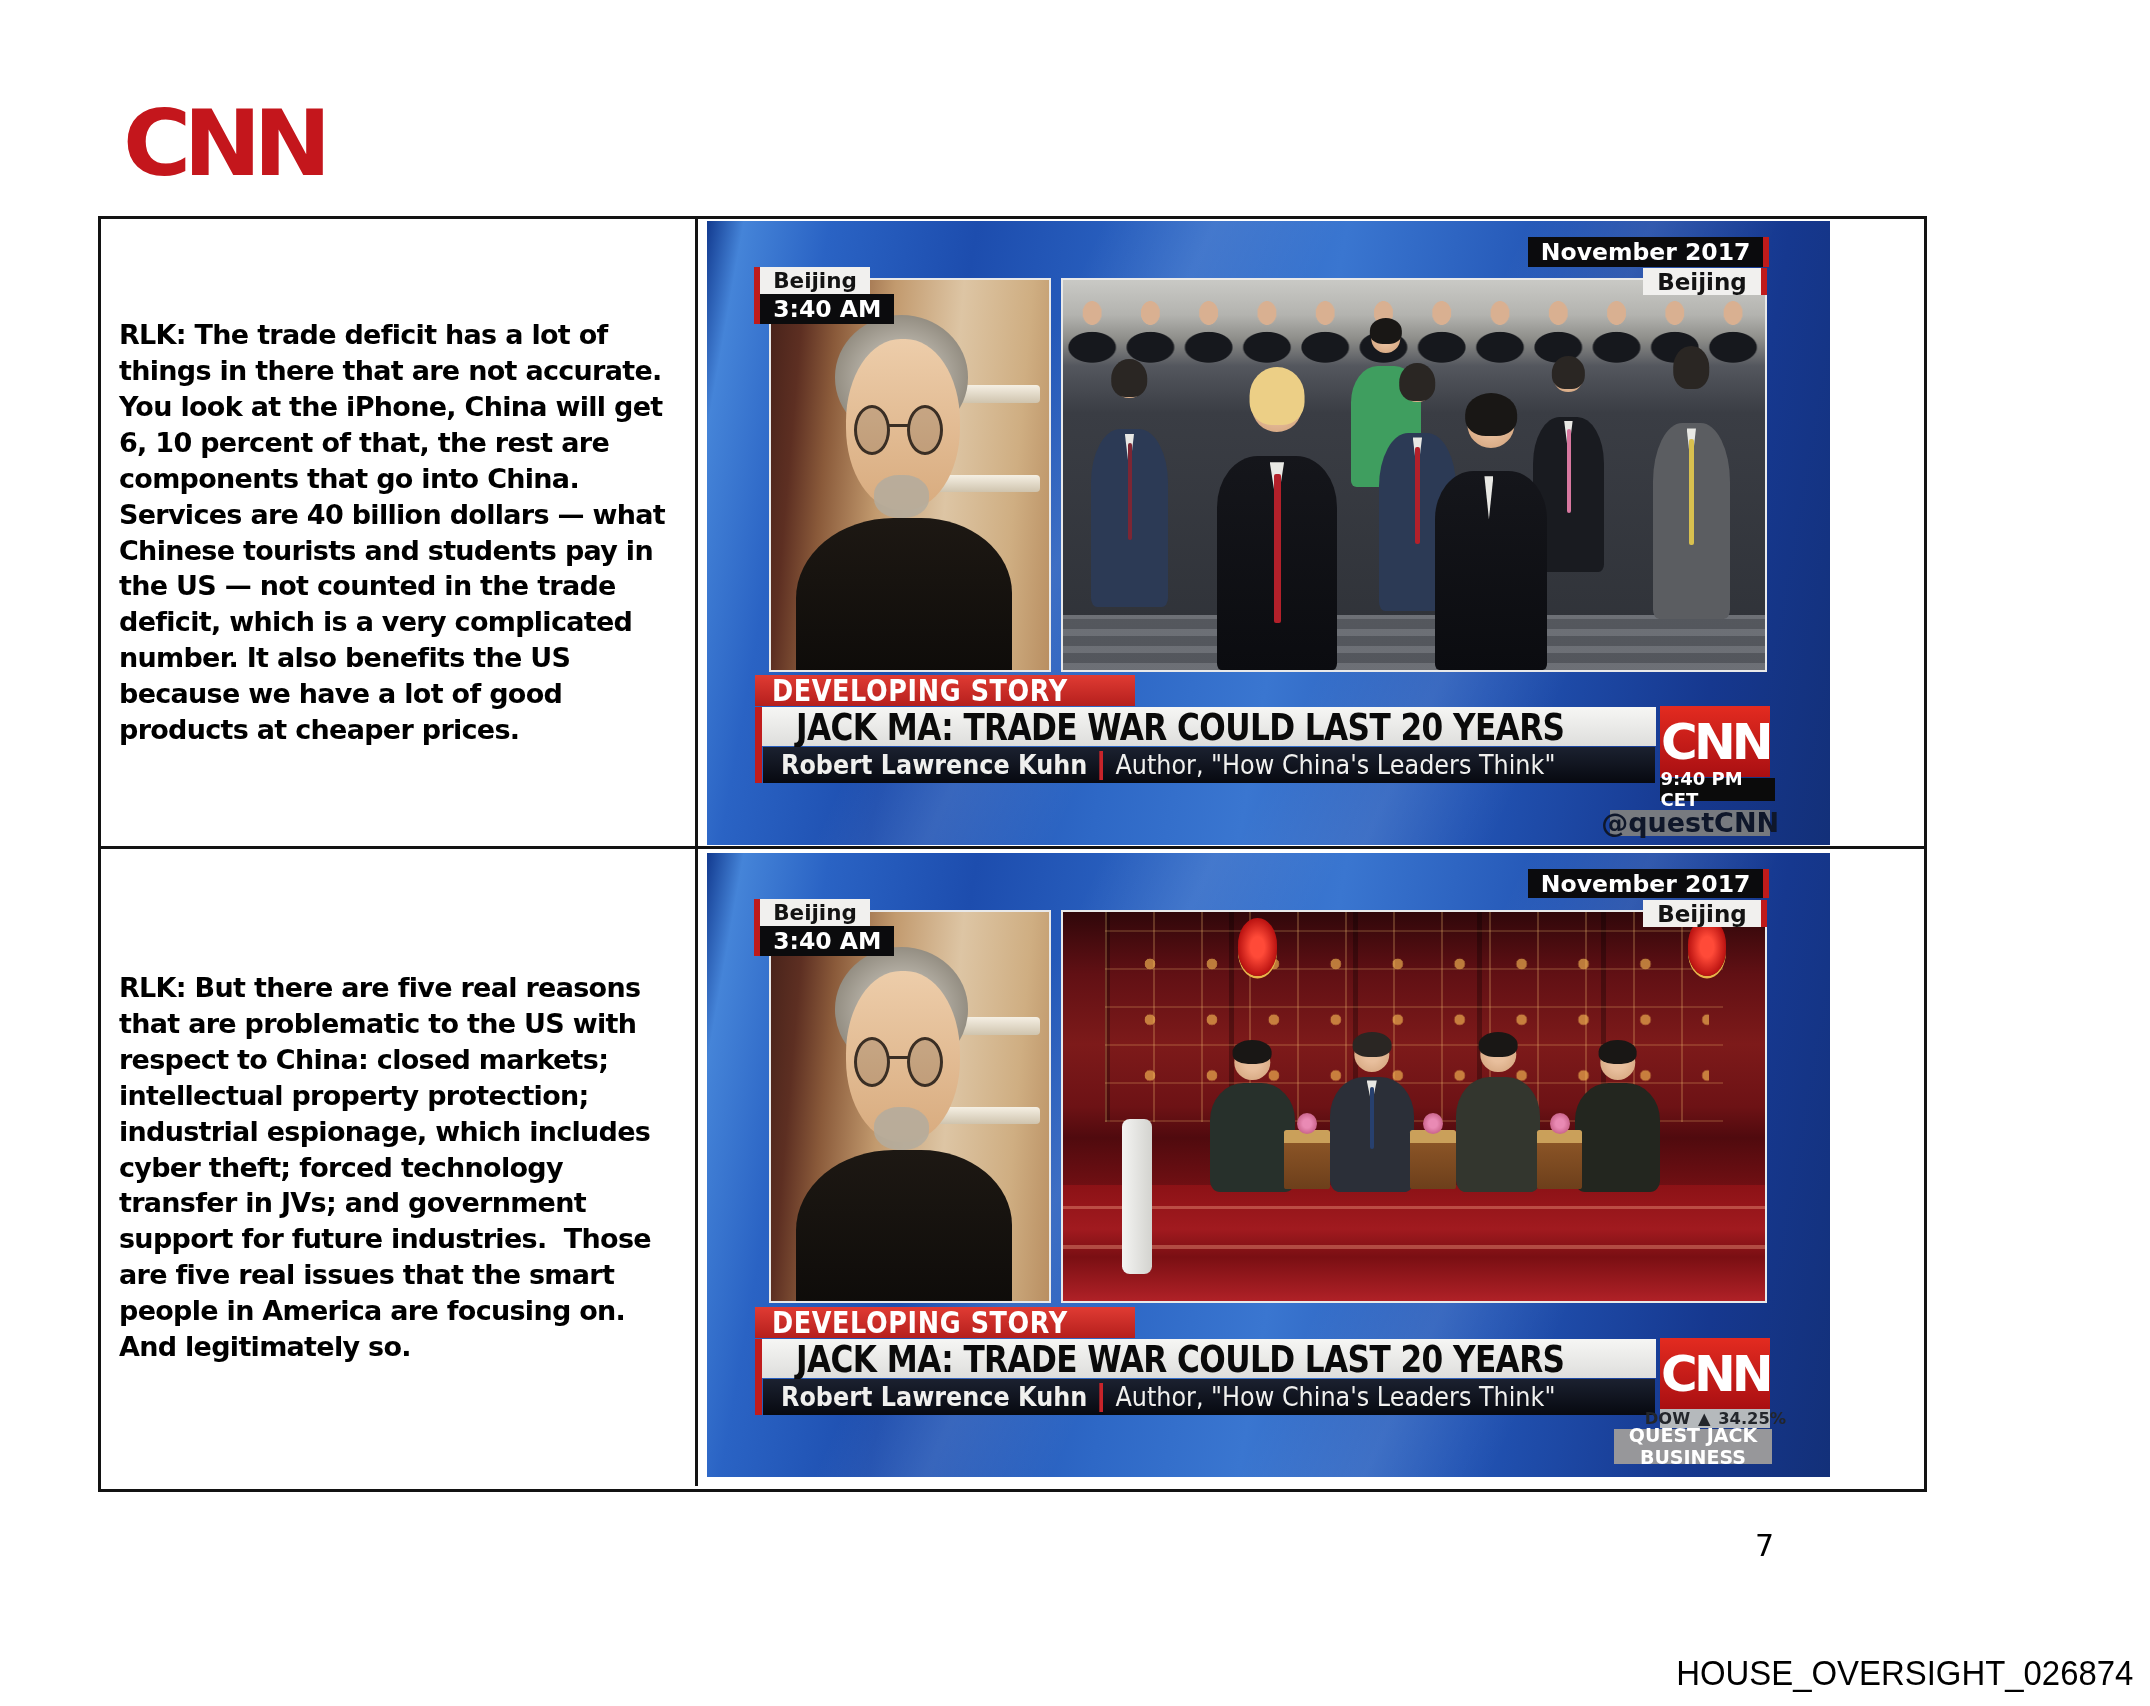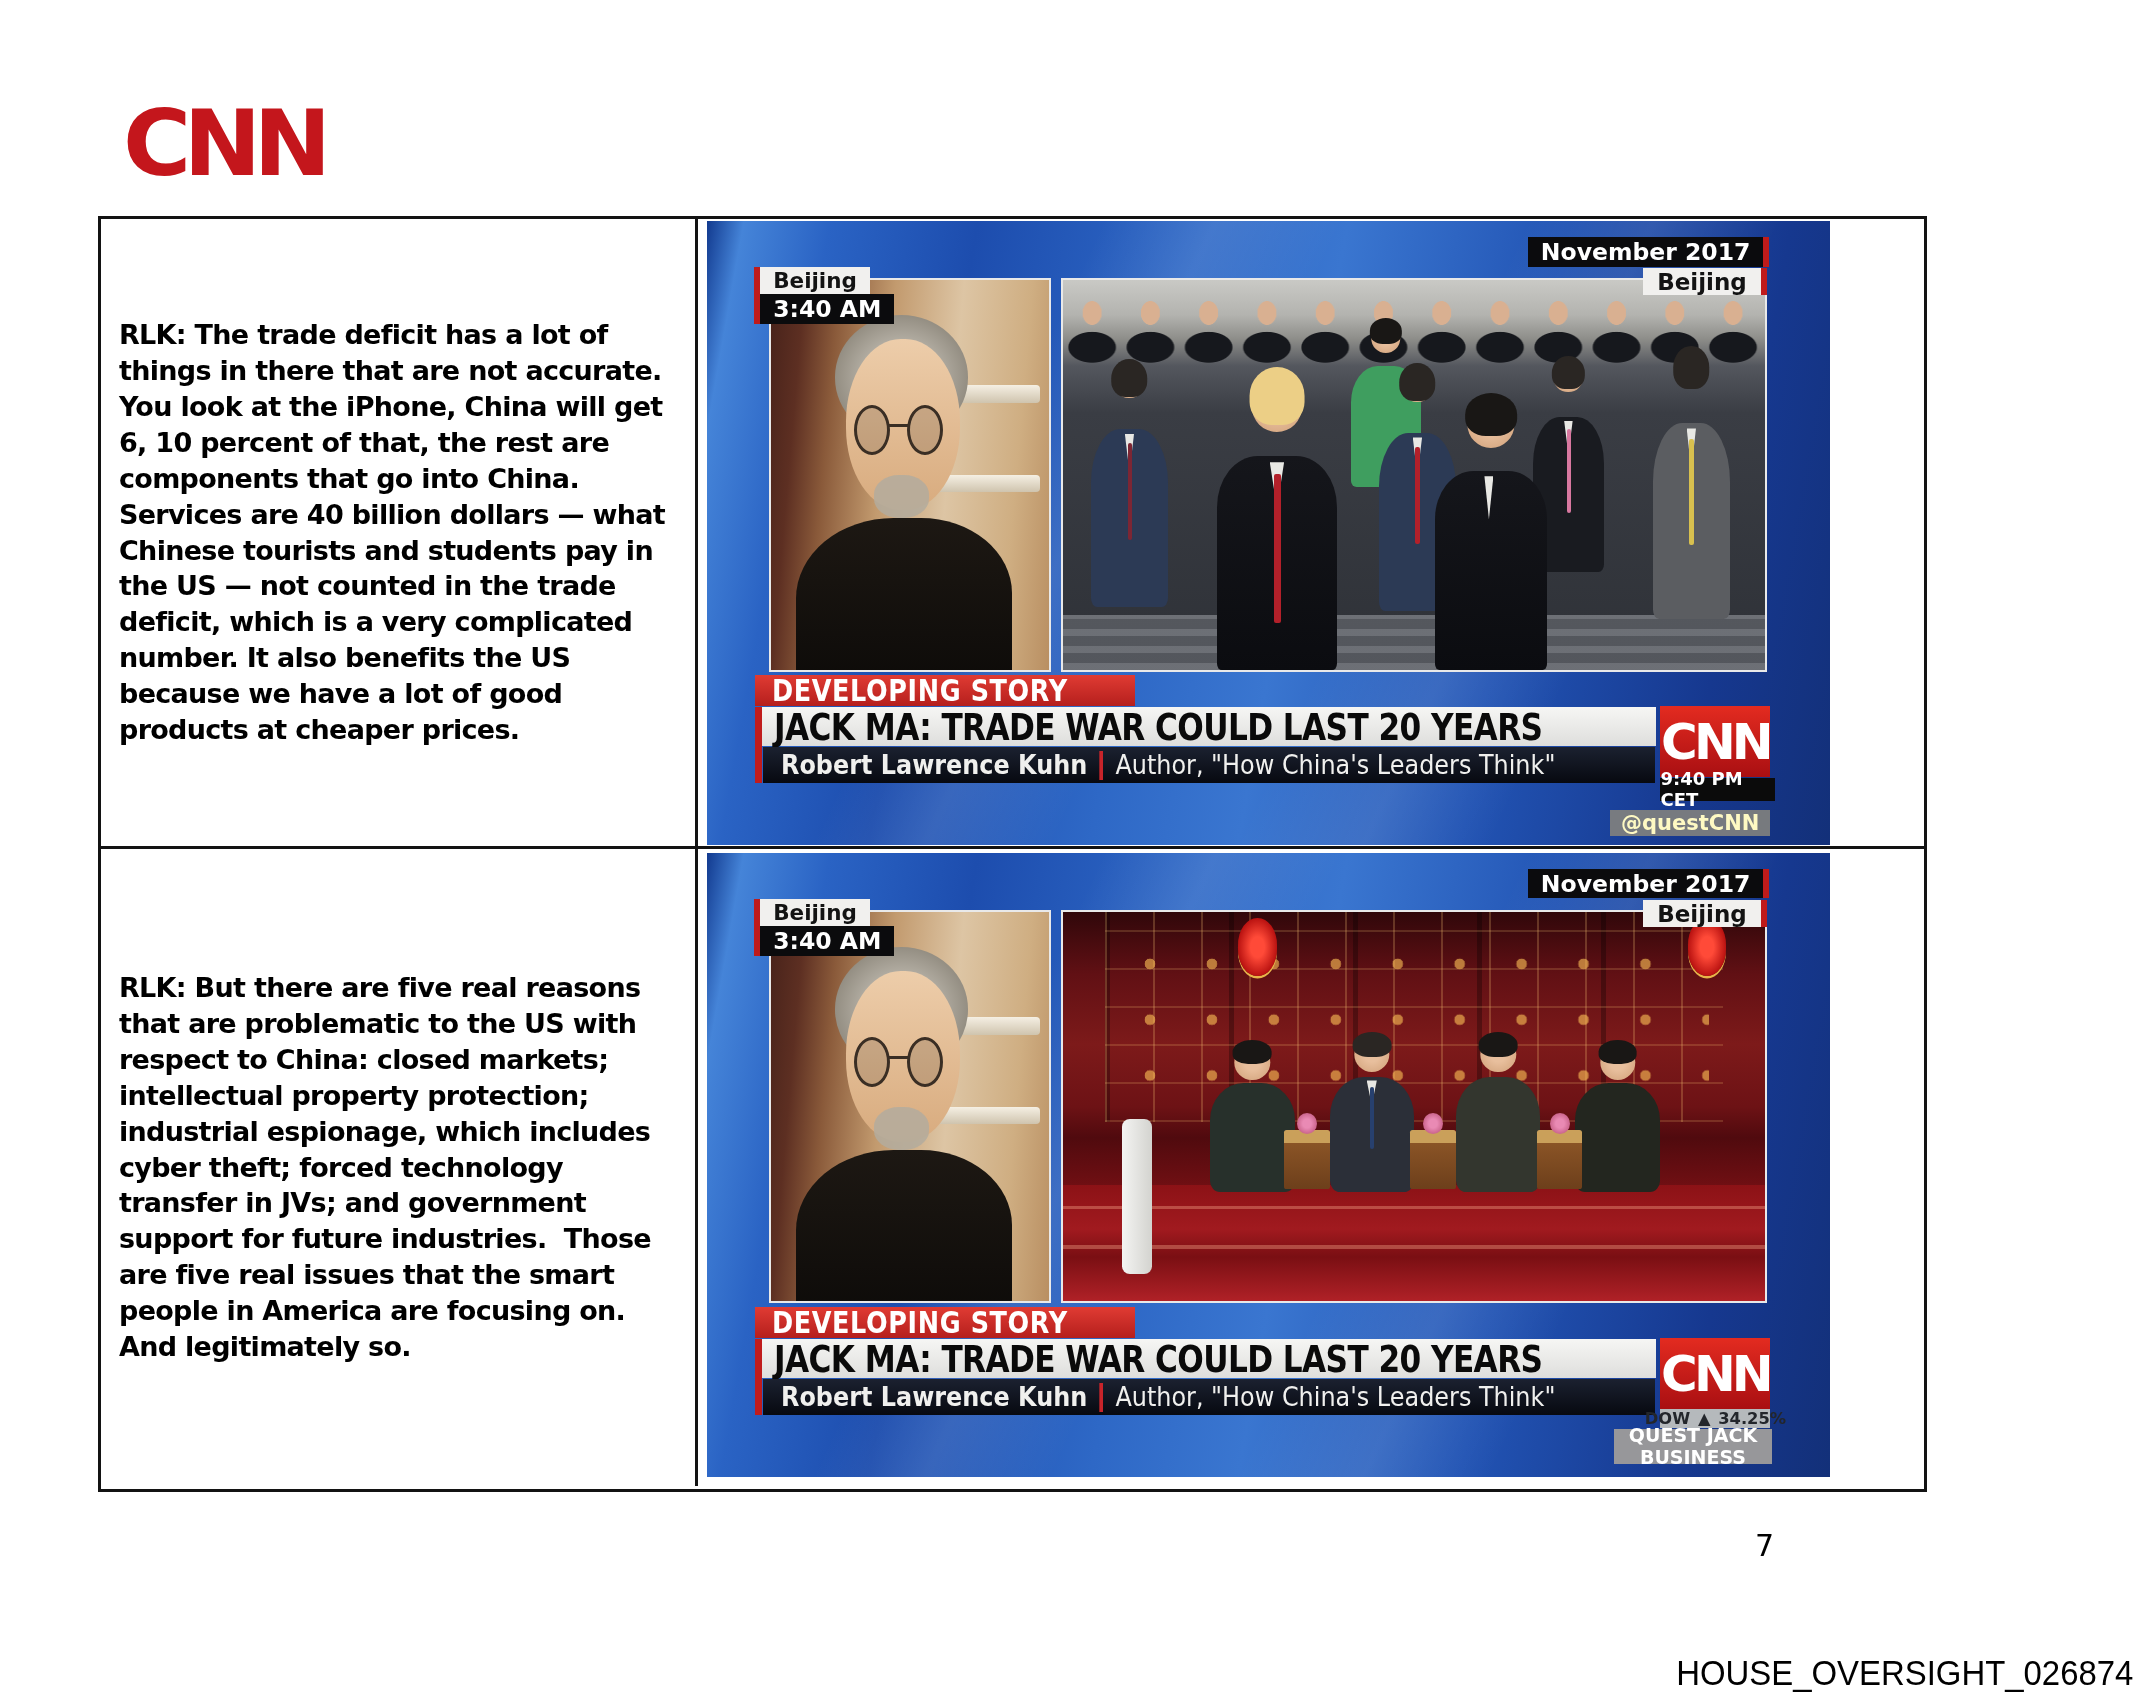--- a/index.html
+++ b/index.html
@@ -133,36 +133,36 @@
   .heater { position:absolute; left:8.5%; bottom:7%; width:4.2%; height:40%;
     background:linear-gradient(90deg,#f4f4f2,#d3d3cf); border-radius:7.8px; }
 
   
   .chy-tag { position:absolute; left:4.3%; top:72.7%; width:33.8%; height:5.0%;
     background:linear-gradient(#e03b33,#b51f1d); color:#fff; font-weight:bold;
     display:flex; align-items:center; padding-left:17px; }
   .chy-tag span { font-size:30px; transform:scaleX(.85); transform-origin:left center; letter-spacing:0.7px; white-space:nowrap; }
   .chy-red-edge { position:absolute; left:4.3%; top:77.9%; width:0.6%; height:12.2%; background:#c01c1c; }
   .chy-headline { position:absolute; left:4.9%; top:77.9%; width:79.6%; height:6.3%;
-    background:linear-gradient(#f6f6f4,#dededc); color:#0a0a0a; display:flex; align-items:center; padding-left:12px; }
+    background:linear-gradient(#f6f6f4,#dededc); color:#0a0a0a; display:flex; align-items:center; padding-left:34px; }
   .chy-headline span { font-size:38px; font-weight:bold; transform:scaleX(.82); transform-origin:left center; white-space:nowrap; letter-spacing:-0.7px; }
   .chy-name { position:absolute; left:5.0%; top:84.3%; width:79.4%; height:5.8%;
     background:linear-gradient(#1b2130,#070910); color:#f0f0ee; display:flex; align-items:center; padding-left:18px; }
   .chy-name .inner { display:flex; align-items:center; gap:13px; transform:scaleX(.92); transform-origin:left center; white-space:nowrap; }
   .chy-name .nm { font-size:26px; font-weight:bold; }
   .chy-name .dv { width:4.6px; height:29px; background:#c8242a; }
   .chy-name .tt { font-size:26px; }
   .cnn-box { position:absolute; left:84.9%; top:77.8%; width:9.8%; height:11.3%;
     background:linear-gradient(#e32b20,#a90f12); display:flex; align-items:center; justify-content:center; }
   .cnn-box span { color:#fff; font-weight:900; font-size:50px; letter-spacing:-3.9px; }
   .cet-box { position:absolute; left:84.9%; top:89.3%; width:10.2%; height:3.6%;
     background:#0b0b0b; color:#fff; font-size:18px; font-weight:bold;
     display:flex; align-items:center; justify-content:center; }
   .social-box { position:absolute; left:80.4%; top:94.4%; width:14.3%; height:4.1%;
-    background:rgba(128,128,126,.92); color:#fef9c3; font-size:21px; font-weight:bold;
+    background:rgba(128,128,126,.92); color:#0f172a; font-size:27px; font-weight:bold;
     display:flex; align-items:center; justify-content:center; }
   .dow-box { position:absolute; left:84.9%; top:89.1%; width:9.8%; height:3.1%;
     background:#b5b9bc; color:#23262b; font-size:16.3px; font-weight:bold;
     display:flex; align-items:center; justify-content:center; gap:7.8px; }
   .show-box { position:absolute; left:80.8%; top:92.4%; width:14.0%; height:5.6%;
     background:#97979a; color:#fff; font-weight:bold; font-size:19px; line-height:1.15;
     display:flex; align-items:center; justify-content:center; text-align:center; padding:0 9px; }
 
   
   .page-number { position:absolute; left:1755px; top:1528px; font-size:30px; color:#000; }

